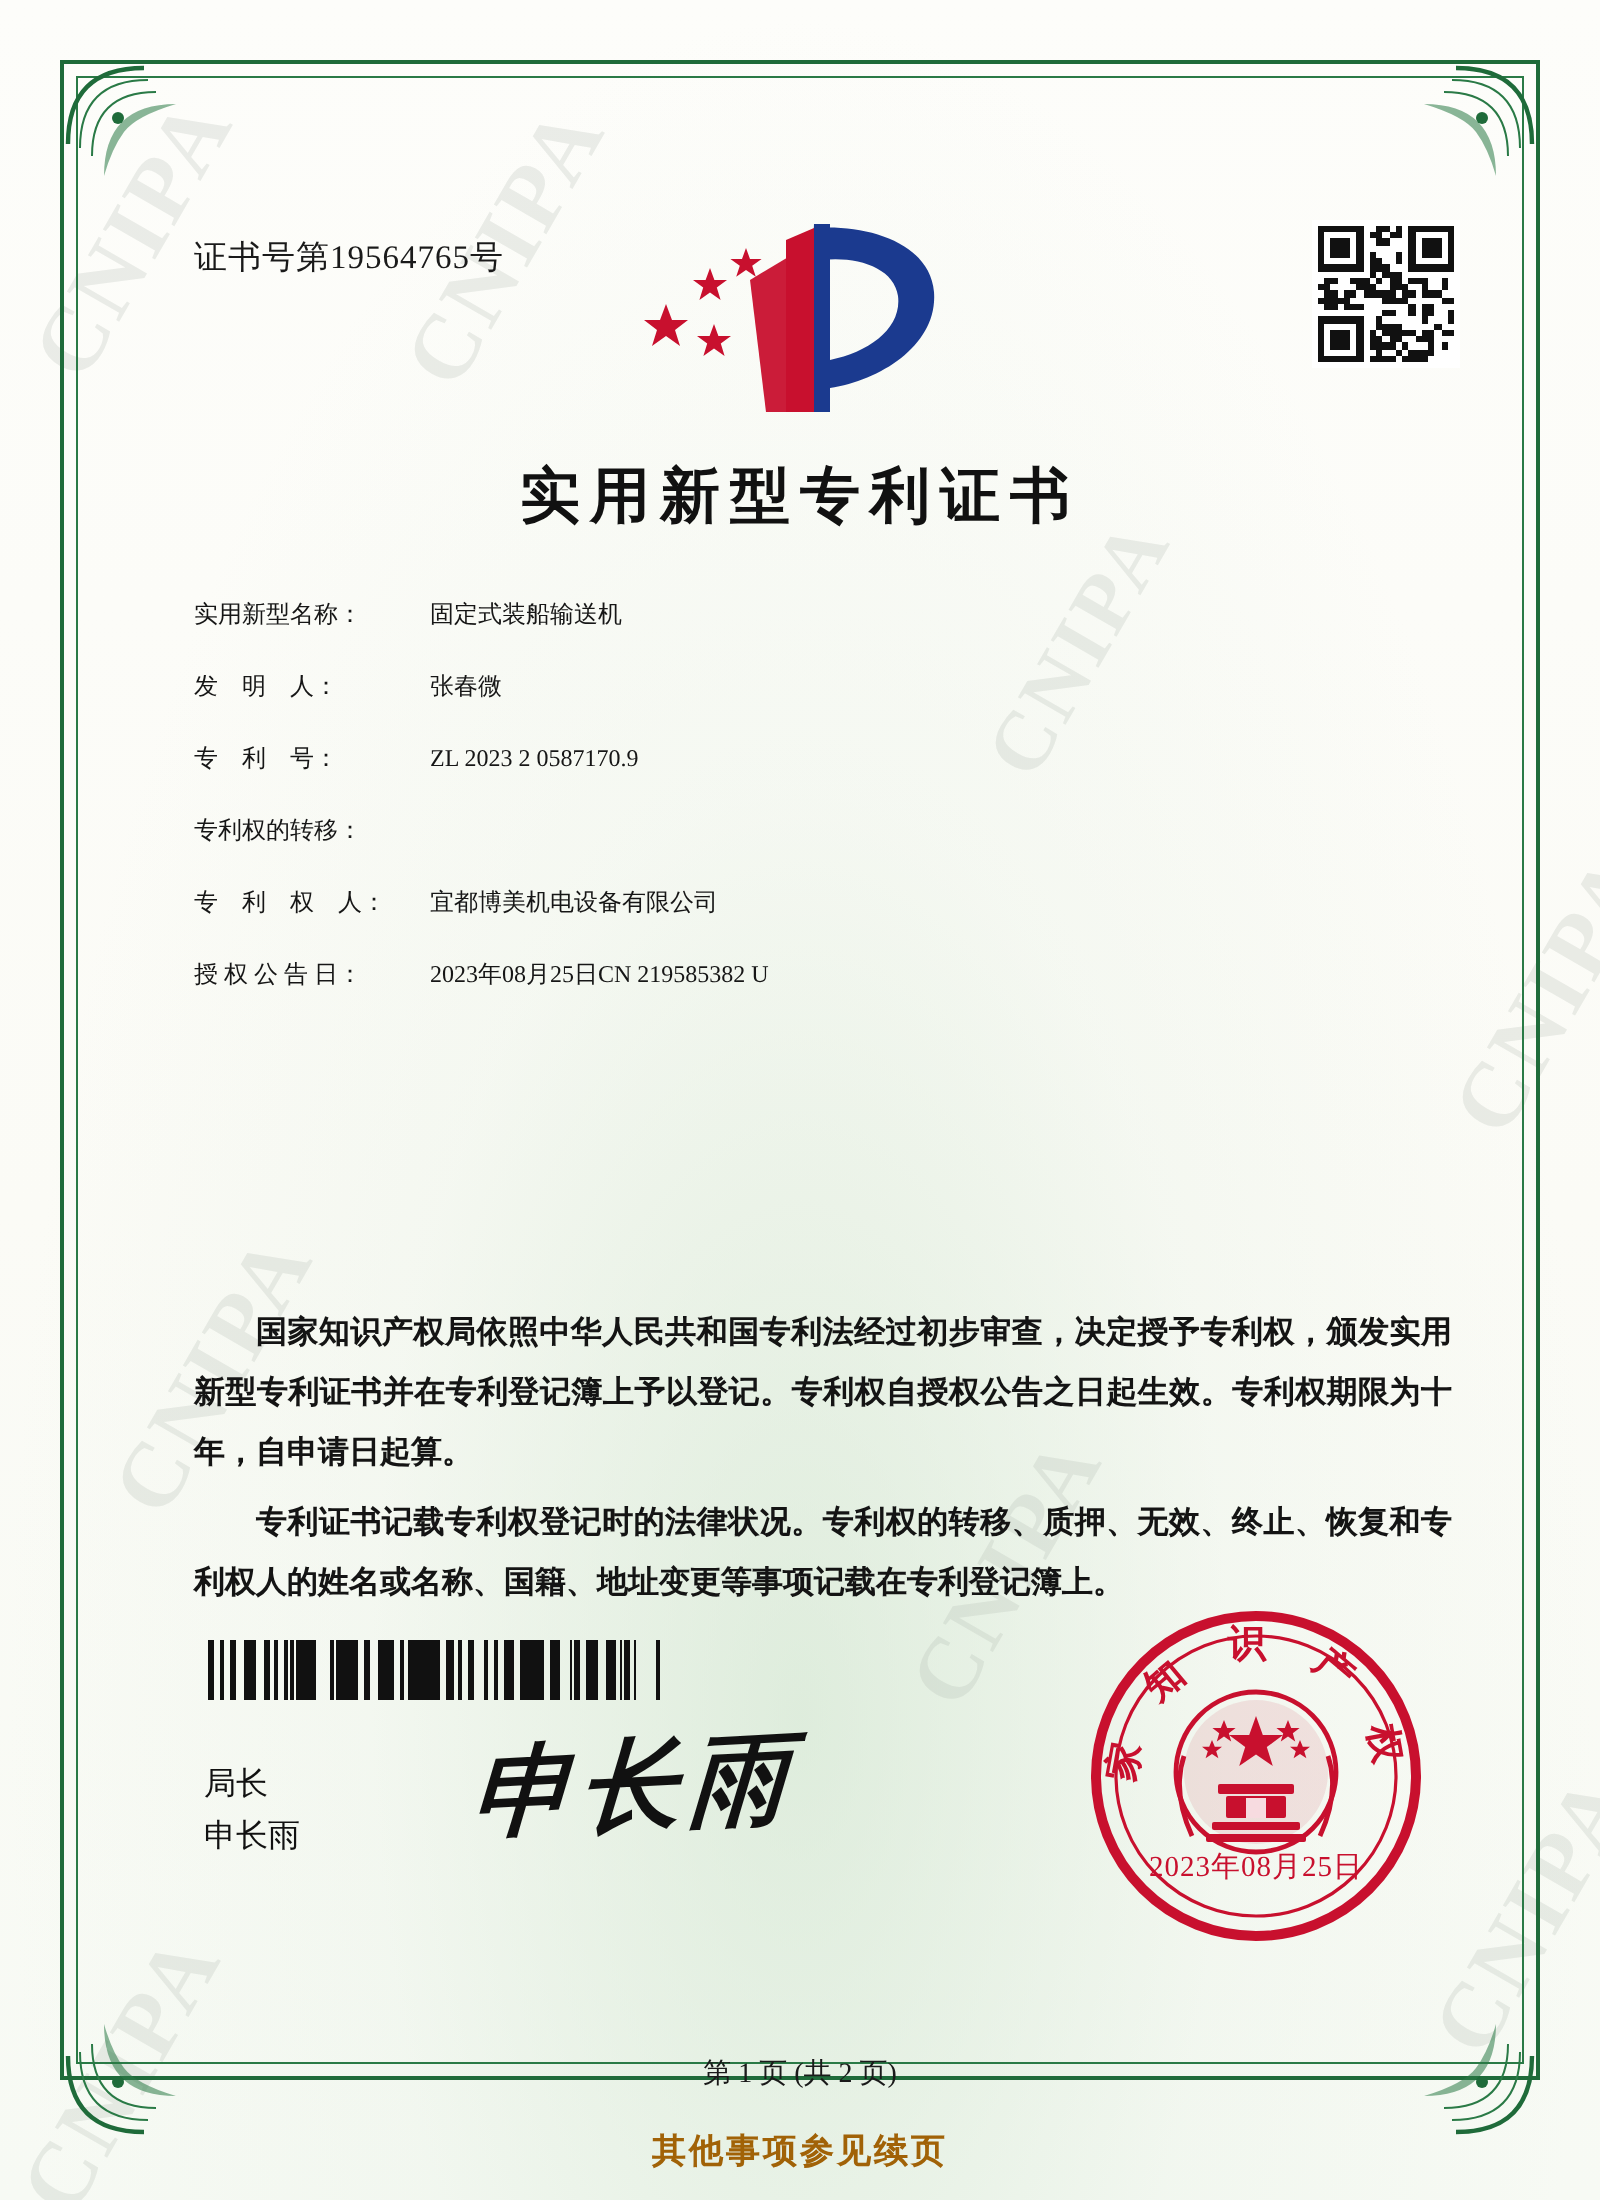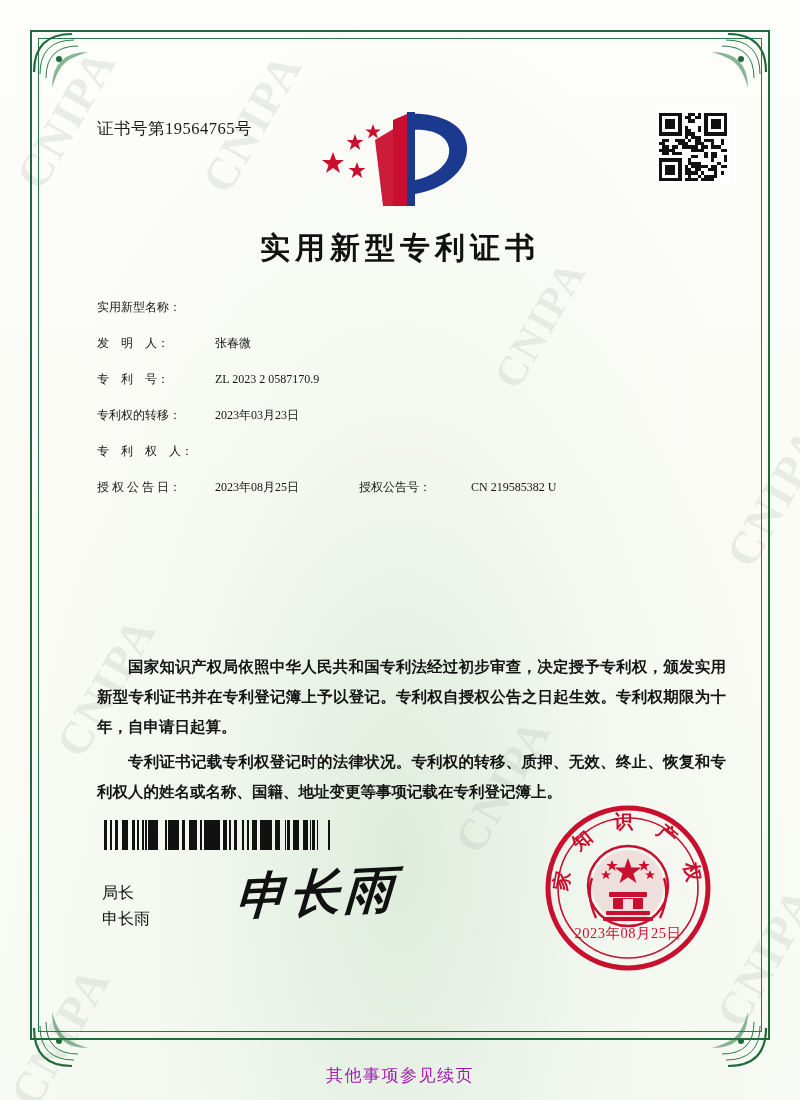--- a/index.html
+++ b/index.html
@@ -221,22 +221,23 @@
     text-align: center;
     font-size: 14px;
     color: #1a1a1a;
   }
   .footer-note {
     position: absolute;
     left: 0; right: 0;
     top: 1064px;
     text-align: center;
     font-size: 17px;
-    color: #a21caf;
+    color: #a16207;
     letter-spacing: 1.5px;
+    font-weight: bold;
   }
 </style>
 </head>
 <body>
 
 <div class="page">
   <div class="paper-tint"></div>
 
   <div class="wm wm-1">CNIPA</div>
   <div class="wm wm-2">CNIPA</div>
@@ -753,40 +754,40 @@
           <polygon points="58,18 60,23.5 65.8,23.5 61.1,26.9 62.9,32.4 58,29 53.1,32.4 54.9,26.9 50.2,23.5 56,23.5"></polygon>
         </g>
       </svg>
     </div>
 
     <div class="main-title">实用新型专利证书</div>
 
     <div class="fields">
       <div class="field">
         <span class="lbl">实用新型名称：</span>
+        <span class="val">固定式装船输送机</span>
       </div>
       <div class="field">
         <span class="lbl">发　明　人：</span>
         <span class="val">张春微</span>
       </div>
       <div class="field">
         <span class="lbl">专　利　号：</span>
         <span class="val">ZL 2023 2 0587170.9</span>
       </div>
       <div class="field">
         <span class="lbl">专利权的转移：</span>
-        <span class="val">2023年03月23日</span>
       </div>
       <div class="field">
         <span class="lbl">专　利　权　人：</span>
+        <span class="val">宜都博美机电设备有限公司</span>
       </div>
       <div class="field spread">
         <span class="lbl">授 权 公 告 日：</span>
         <span class="val2">2023年08月25日</span>
-        <span class="lbl2">授权公告号：</span>
         <span class="val2">CN 219585382 U</span>
       </div>
     </div>
 
     <div class="paras">
       <p>国家知识产权局依照中华人民共和国专利法经过初步审查，决定授予专利权，颁发实用新型专利证书并在专利登记簿上予以登记。专利权自授权公告之日起生效。专利权期限为十年，自申请日起算。</p>
       <p>专利证书记载专利权登记时的法律状况。专利权的转移、质押、无效、终止、恢复和专利权人的姓名或名称、国籍、地址变更等事项记载在专利登记簿上。</p>
     </div>
 
     <div class="barcode" id="barcode">
@@ -941,16 +942,17 @@
         <defs>
           <path id="ringpath" d="M88,88 m-60,0 a60,60 0 1,1 120,0"></path>
         </defs>
         <text font-family="Liberation Serif, serif" font-size="19" font-weight="700" fill="#c8102e" letter-spacing="9">
           <textPath href="#ringpath" startOffset="50%" text-anchor="middle">国 家 知 识 产 权 局</textPath>
         </text>
       </svg>
       <div class="seal-date">2023年08月25日</div>
     </div>
 
+    <div class="page-num">第 1 页 (共 2 页)</div>
   </div>
 
   <div class="footer-note">其他事项参见续页</div>
 </div>
 
 </body></html>

